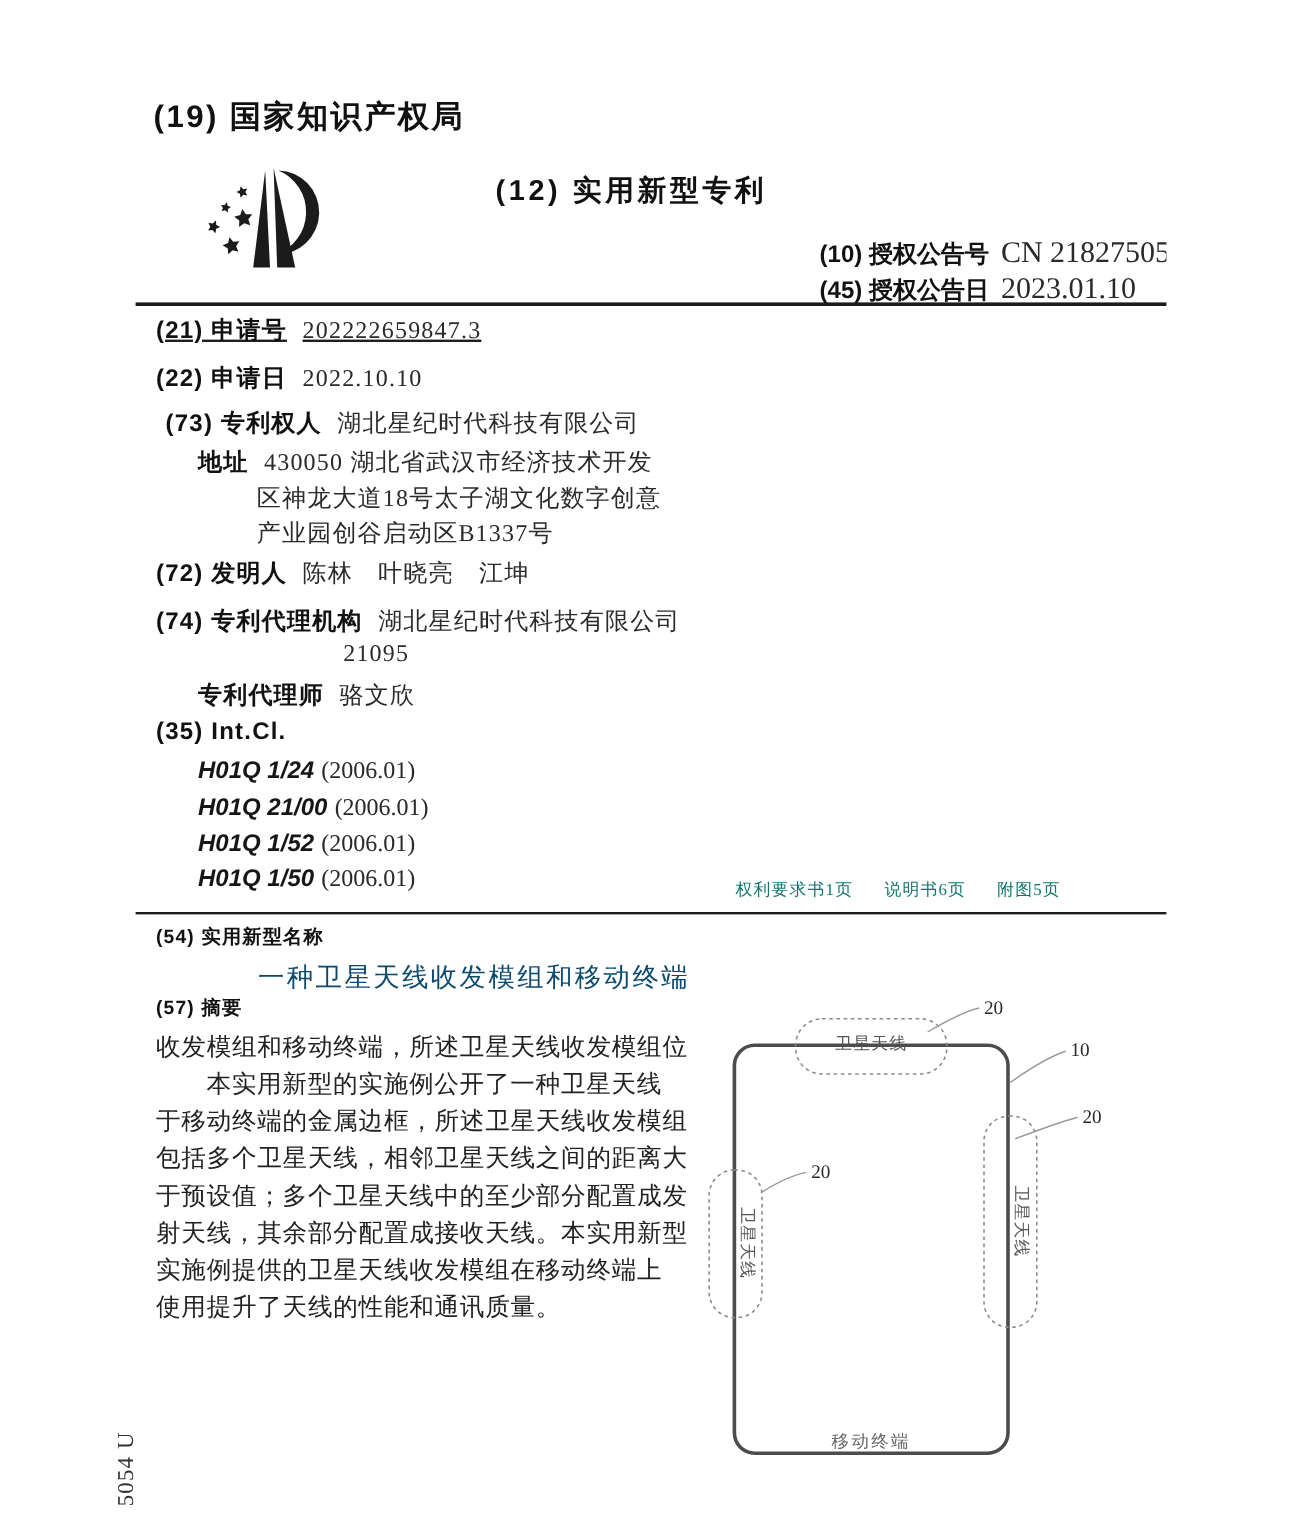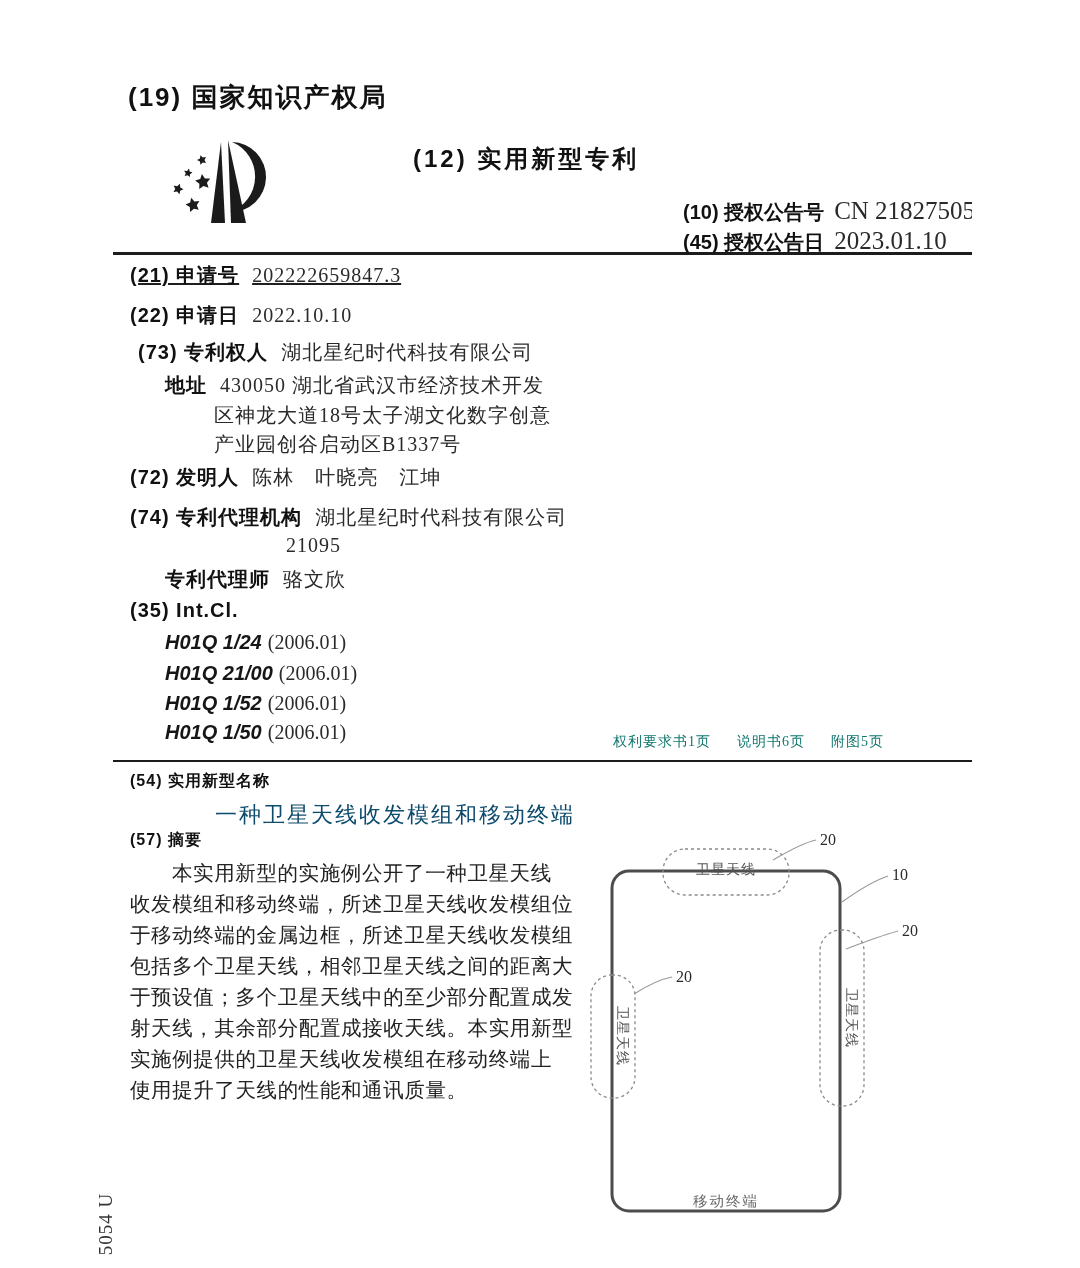--- a/index.html
+++ b/index.html
@@ -125,22 +125,22 @@
     <span>权利要求书1页</span><span>说明书6页</span><span style="margin-right:0;">附图5页</span>
   </div>
 
   <div class="rule rule2"></div>
 
   <div class="abs sec-label b" style="left:130px; top:771px;">(54) 实用新型名称</div>
   <div class="abs invention-title">一种卫星天线收发模组和移动终端</div>
   <div class="abs sec-label b" style="left:130px; top:830px;">(57) 摘要</div>
 
   <div class="abstract">
+    <div class="ln">收发模组和移动终端，所述卫星天线收发模组位</div>
     <div class="ln indent">本实用新型的实施例公开了一种卫星天线</div>
-    <div class="ln">收发模组和移动终端，所述卫星天线收发模组位</div>
     <div class="ln">于移动终端的金属边框，所述卫星天线收发模组</div>
     <div class="ln">包括多个卫星天线，相邻卫星天线之间的距离大</div>
     <div class="ln">于预设值；多个卫星天线中的至少部分配置成发</div>
     <div class="ln">射天线，其余部分配置成接收天线。本实用新型</div>
     <div class="ln">实施例提供的卫星天线收发模组在移动终端上</div>
     <div class="ln">使用提升了天线的性能和通讯质量。</div>
   </div>
 
   <div class="figure-wrap">
     <svg width="420" height="435" viewBox="0 0 420 435">

